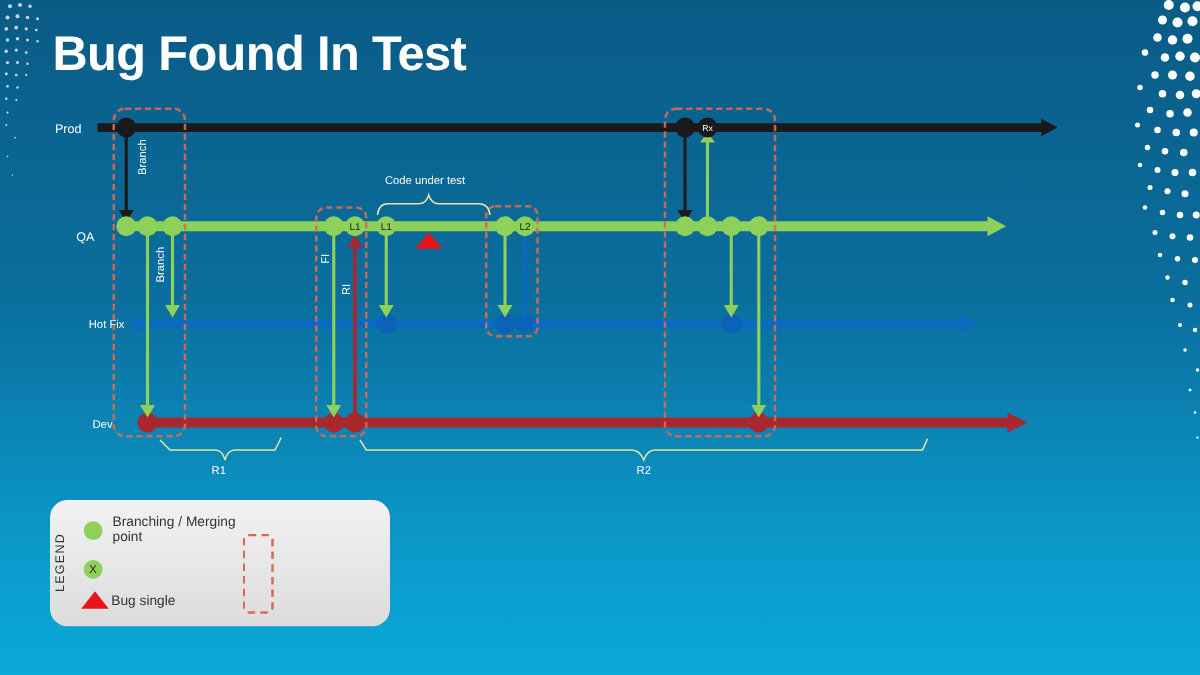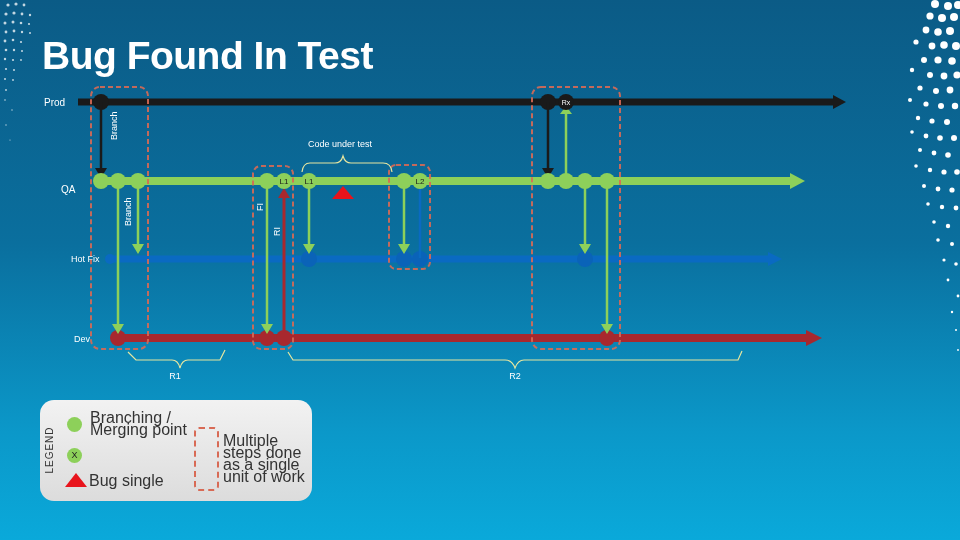--- a/index.html
+++ b/index.html
@@ -1,28 +1,28 @@
 <!DOCTYPE html>
 <html><head>
 <meta charset="utf-8">
 <style>
   html,body{margin:0;padding:0;}
   body{width:960px;height:540px;overflow:hidden;position:relative;
     background:linear-gradient(180deg,#0b5b86 0%,#0a6f9e 45%,#0b98c9 80%,#0aa9da 100%);
     font-family:"Liberation Sans",sans-serif;color:#fff;}
   .title{position:absolute;left:42px;top:22px;font-size:39px;font-weight:bold;letter-spacing:-0.5px;
-    color:#fff;font-family:"Liberation Sans",sans-serif;margin-top:12px;}
+    color:#fff;font-family:"Liberation Sans",sans-serif;}
   svg.diagram{position:absolute;left:0;top:0;}
   .lbl{font-family:"Liberation Sans",sans-serif;fill:#fff;}
   .dots{position:absolute;}
   .legend{position:absolute;left:40px;top:400px;width:272px;height:101px;border-radius:14px;
     background:linear-gradient(180deg,#f2f2f2,#dcdcdc);}
   .legend-title{position:absolute;left:9px;top:50px;transform:translate(-50%,-50%) rotate(-90deg);
     font-size:10px;color:#333;letter-spacing:1px;}
-  .legend .txt{position:absolute;font-size:16px;color:#333;line-height:12px;}
+  .legend .txt{position:absolute;font-size:11px;color:#333;line-height:12px;}
   .legend .circle{position:absolute;width:15px;height:15px;border-radius:50%;background:#8dd05a;}
   .legend .circle-x{position:absolute;width:15px;height:15px;border-radius:50%;background:#8dd05a;
     font-size:9px;color:#222;text-align:center;line-height:15px;}
   .legend .tri{position:absolute;width:0;height:0;border-left:11px solid transparent;border-right:11px solid transparent;
     border-bottom:14px solid #e8141c;}
   .legend .dash-box{position:absolute;width:21px;height:60px;border:2px dashed #d86a55;border-radius:5px;}
 </style>
 </head>
 <body>
 
@@ -256,14 +256,13 @@
 </svg>
 
 <div class="legend">
   <div class="legend-title">LEGEND</div>
   <div class="circle" style="left:27px;top:17px;"></div>
   <div class="txt" style="left:50px;top:12px;width:110px;">Branching / Merging point</div>
   <div class="circle-x" style="left:27px;top:48px;">X</div>
   <div class="tri" style="left:25px;top:73px;"></div>
   <div class="txt" style="left:49px;top:75px;">Bug single</div>
   <div class="dash-box" style="left:154px;top:27px;"></div>
-  <div class="txt" style="left:183px;top:35px;width:85px;">Multiple steps done as a single unit of work</div>
 </div>
 
 </body></html>

